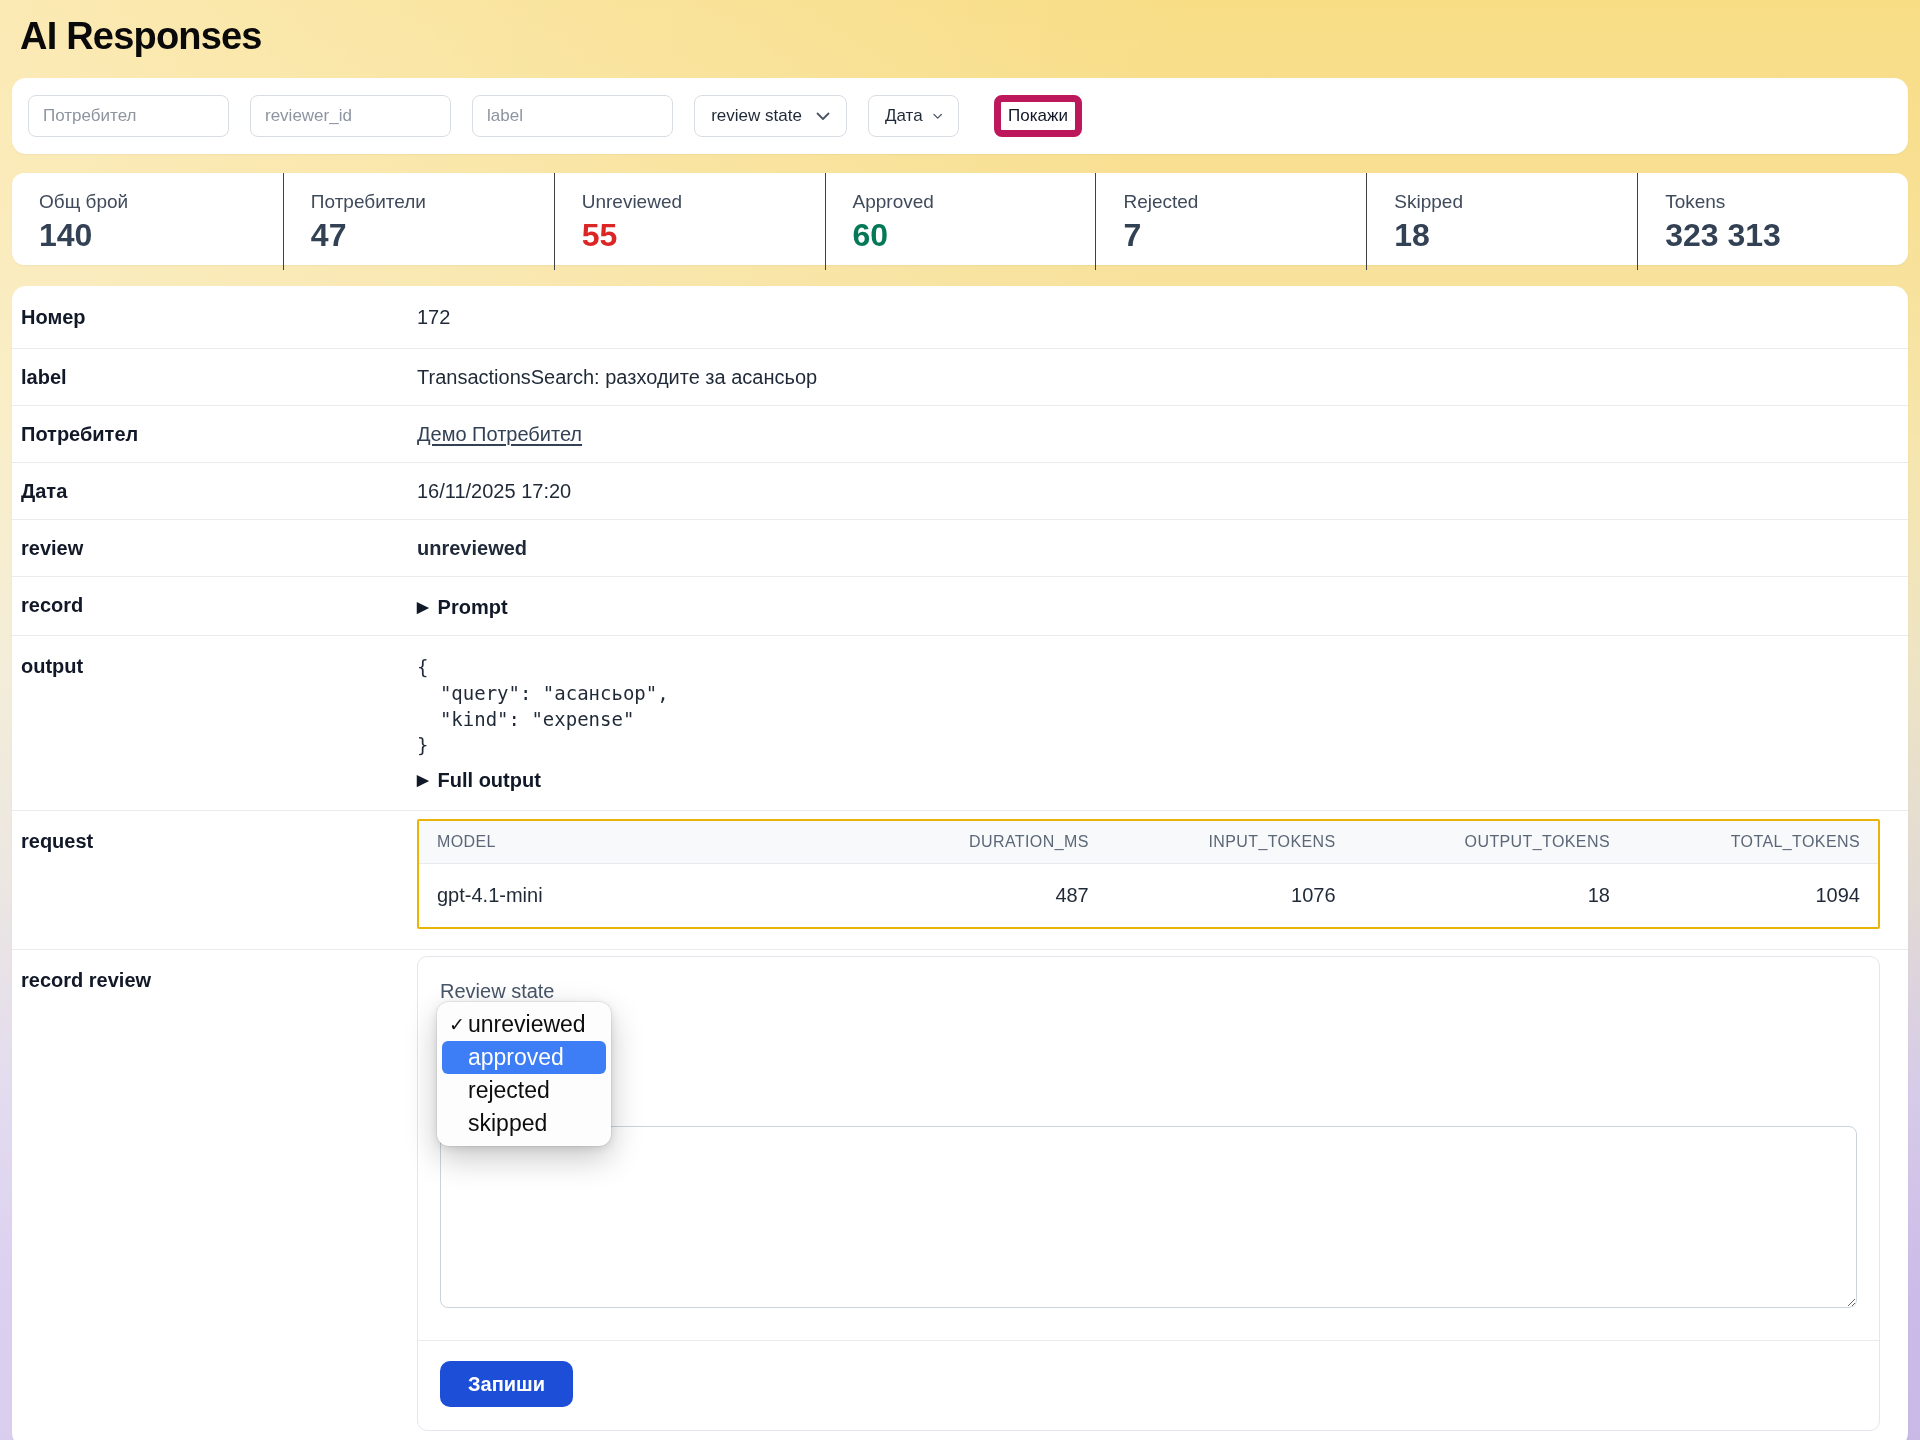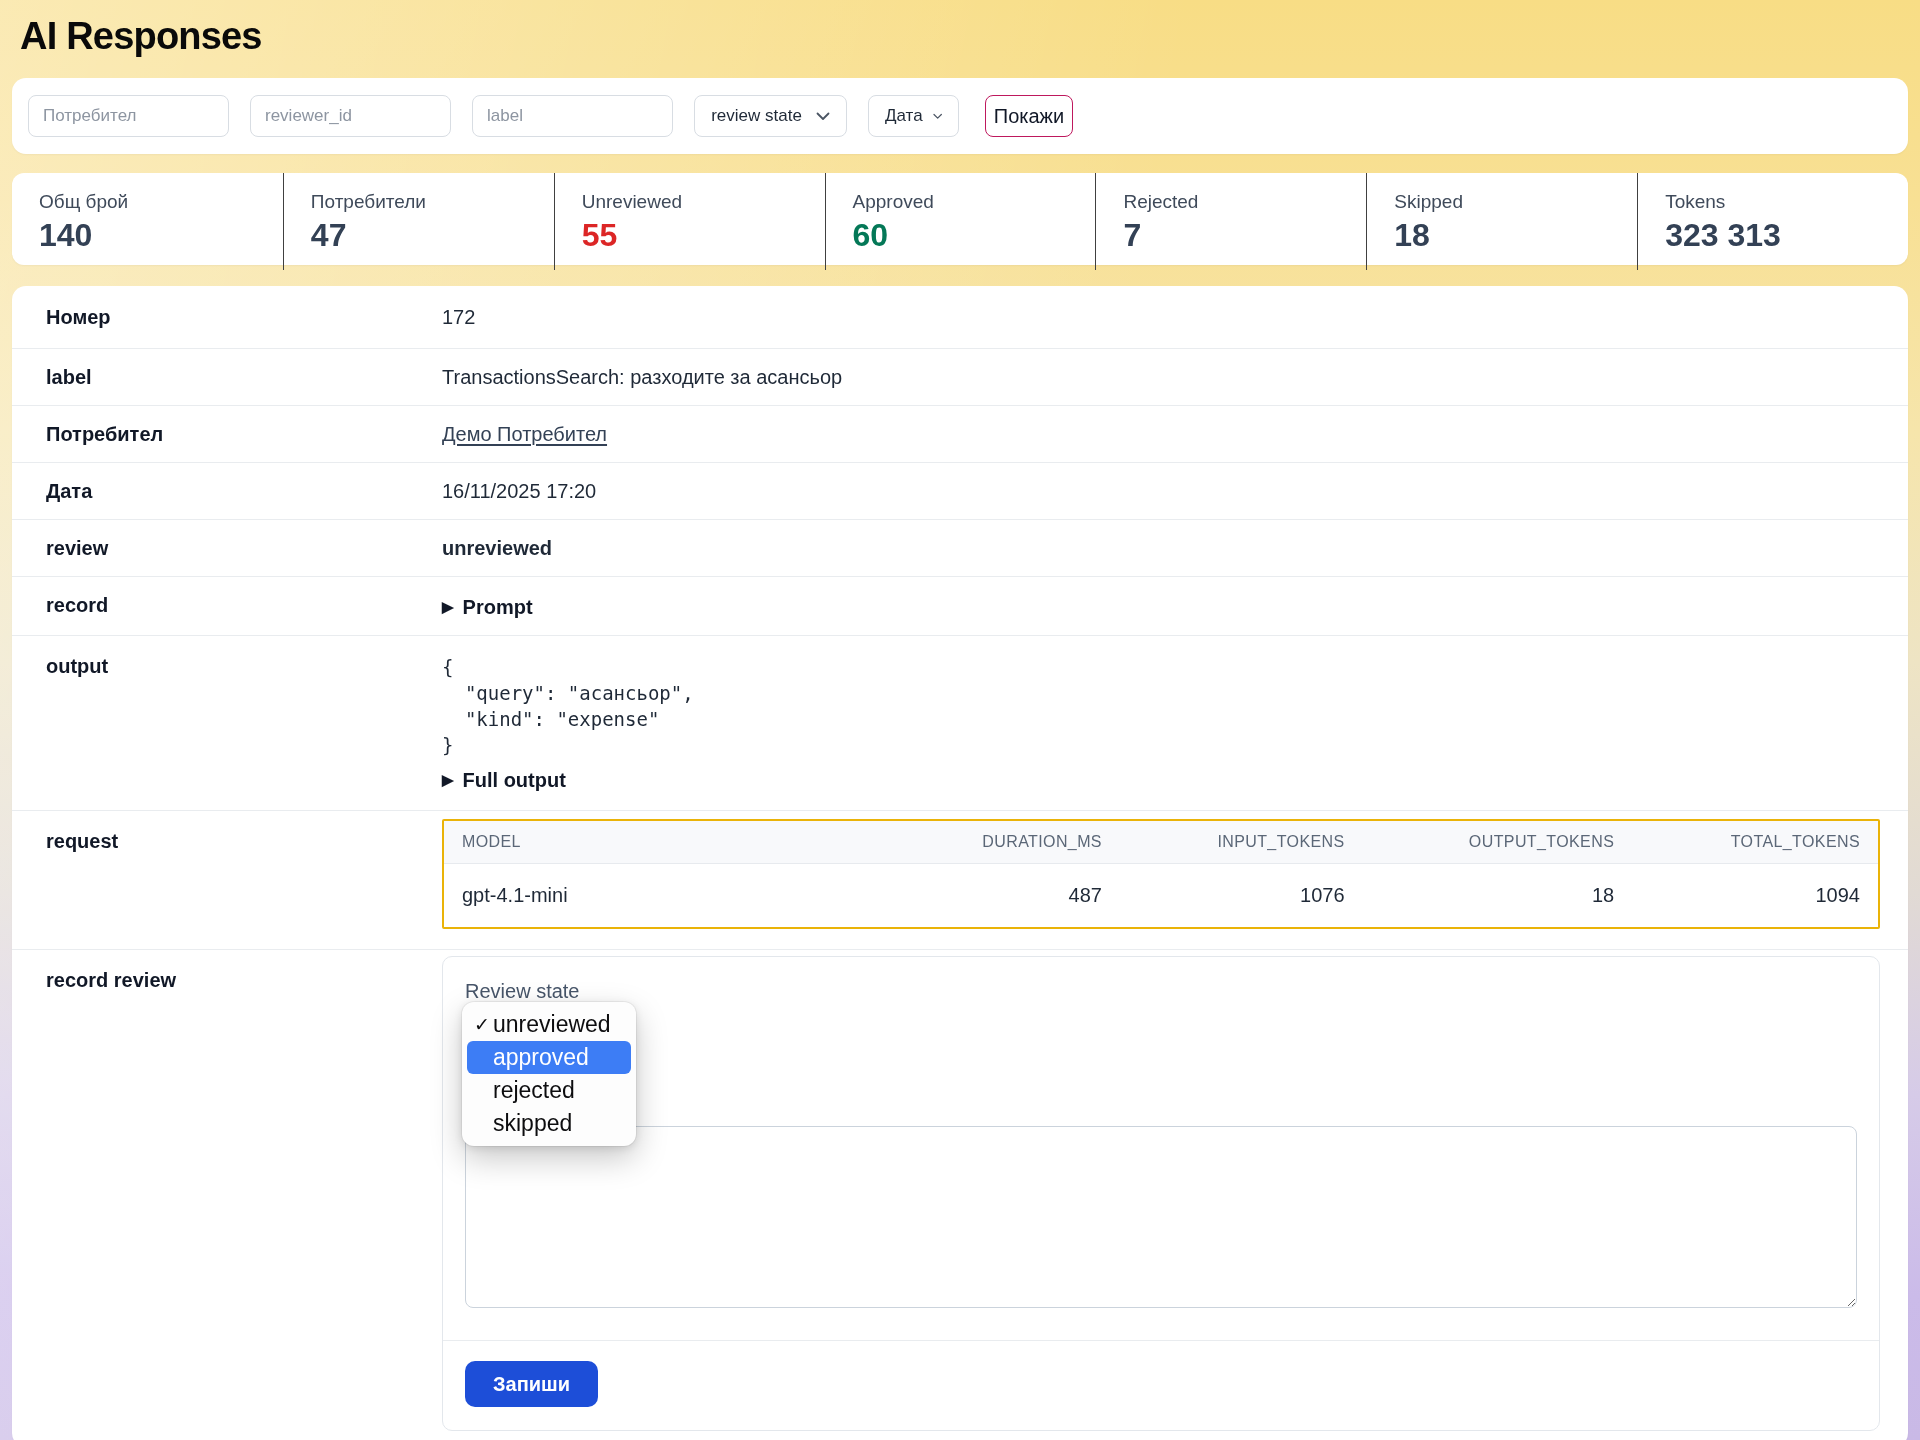--- a/index.html
+++ b/index.html
@@ -36,41 +36,41 @@
   .filter-input::placeholder { color:#8d95a1; }
   .filter-select {
     height:42px; border:1px solid #d8dde3; border-radius:8px; background:#fff;
     display:flex; align-items:center; justify-content:center; gap:14px;
     padding:0 16px; font-size:17px; color:#1f2937; cursor:pointer; white-space:nowrap;
   }
   .filter-select.review-state { width:153px; }
   .filter-select.date { width:91px; gap:10px; }
   .chevron { width:14px; height:9px; display:block; }
   .show-button {
-    height:42px; width:88px; margin-left:5px;
-    border:1px solid #be185d; border-radius:8px; background:#fff;
-    font-size:20px; font-weight:500; color:#111827; cursor:pointer;
+    height:42px; width:88px; margin-left:14px;
+    border:7px solid #be185d; border-radius:8px; background:#fff;
+    font-size:17px; font-weight:500; color:#111827; cursor:pointer;
     font-family:"Liberation Sans",sans-serif;
   }
 
   
   .stats-card {
     margin-top:19px; height:92px; border-radius:12px;
     display:grid; grid-template-columns:repeat(7,1fr);
   }
   .stat-cell { padding:17px 10px 16px 27px; }
   .stat-cell:not(:first-child) { border-left:1px solid #404040; }
   .stat-label { font-size:19px; color:#3f4a5a; line-height:24px; }
   .stat-value { font-size:32px; font-weight:700; color:#334155; line-height:38px; margin-top:2px; }
 
   
   .detail-card { margin-top:21px; border-radius:14px; overflow:hidden; }
   .detail-row {
     display:grid; grid-template-columns:396px 1fr;
-    padding:16px 28px 16px 34px;
+    padding:16px 28px 16px 9px;
   }
   .detail-row + .detail-row { border-top:1px solid #e9ecef; }
   .detail-label { font-size:20px; font-weight:700; color:#111827; line-height:24px; }
   .detail-value { font-size:20px; color:#1f2937; line-height:24px; }
   .row-pad { padding-top:19px; padding-bottom:19px; }
 
   .link-value { color:#334155; text-decoration:underline; text-underline-offset:3px; cursor:pointer; }
   .bold-value { font-weight:700; }
   .toggle {
     font-weight:700; color:#111827; cursor:pointer; display:inline-flex; align-items:center; gap:9px;

